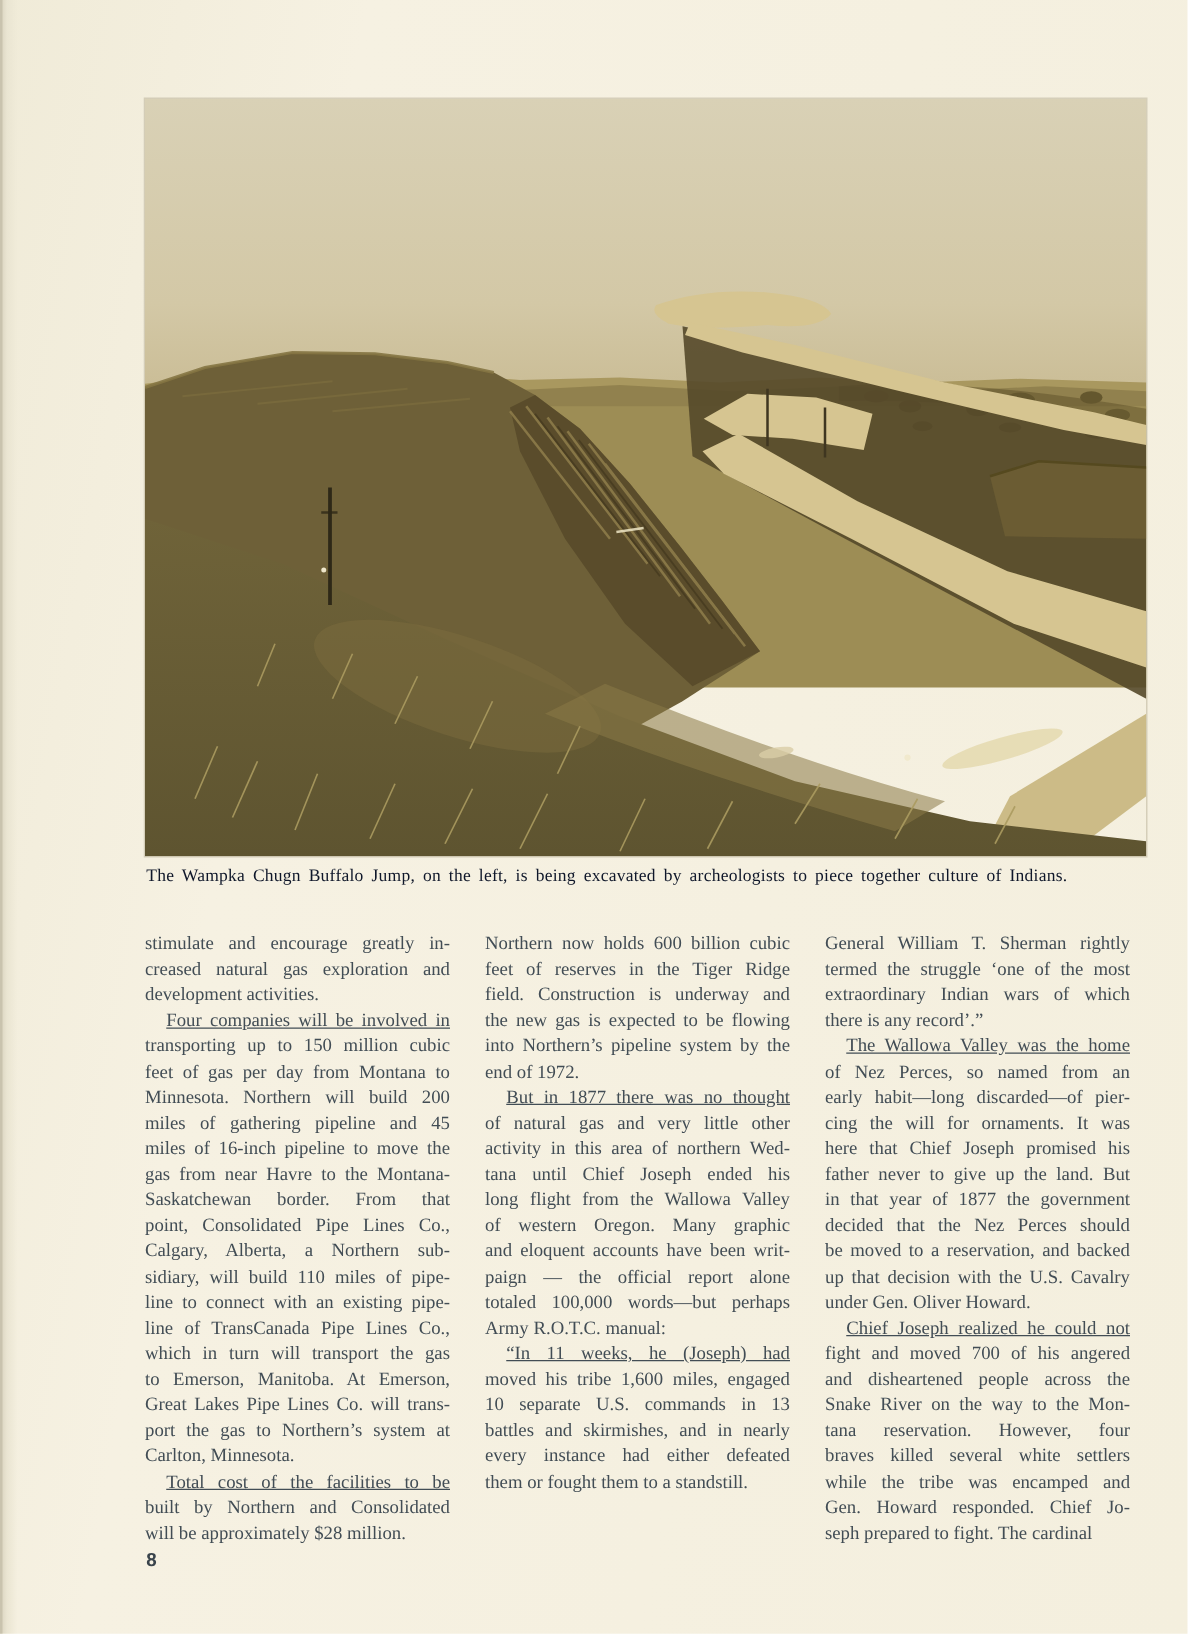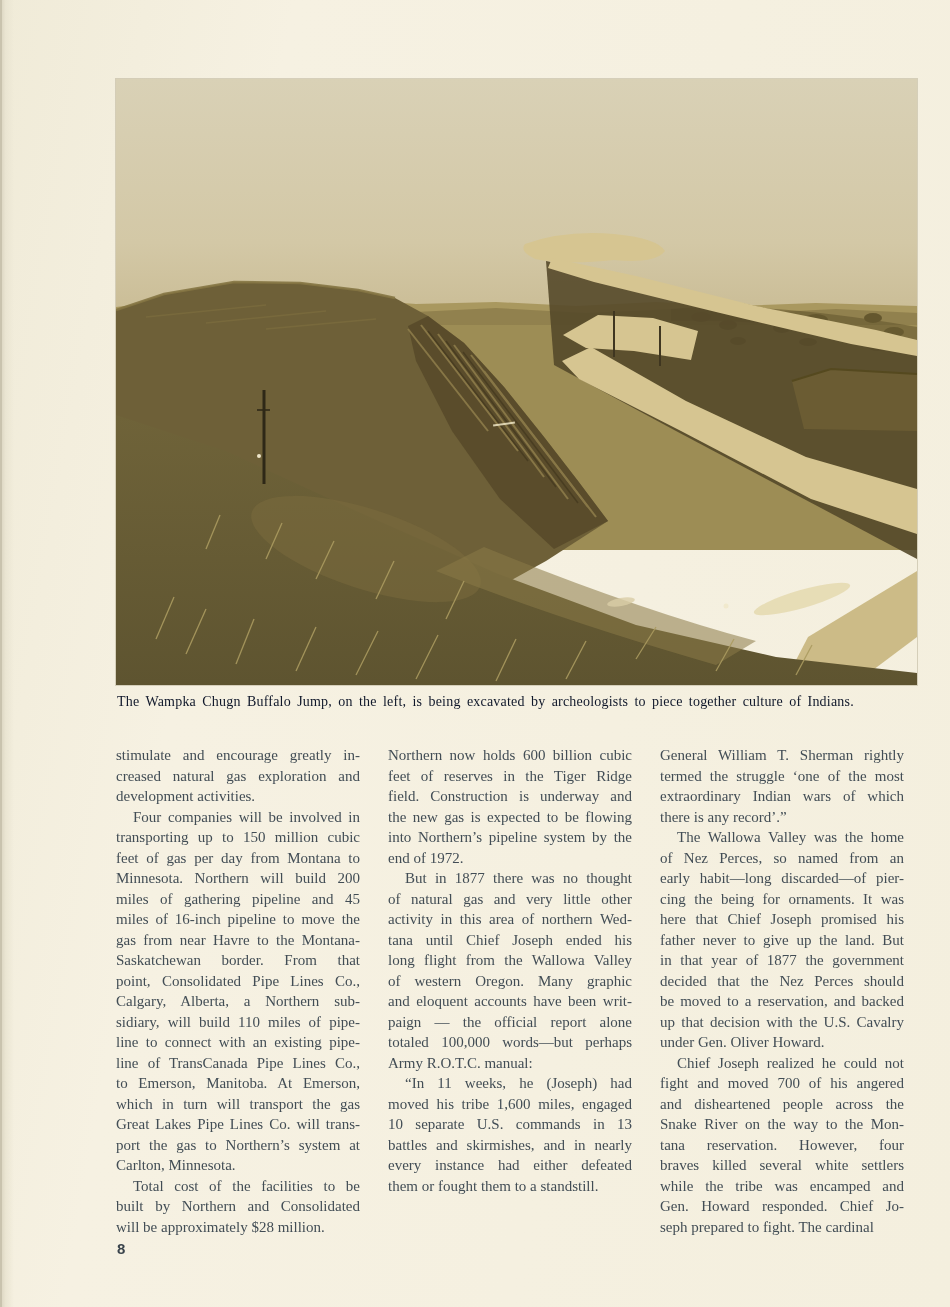--- a/index.html
+++ b/index.html
@@ -24,21 +24,21 @@
     color:#0f172a;letter-spacing:.2px;word-spacing:2.6px;
   }
   .columns{
     position:absolute;left:116px;top:745px;width:800px;
     display:flex;gap:28px;
   }
   .col{width:244px;font-size:15px;line-height:20.5px;color:#424d55;}
   .para{margin:0;}
   .line{text-align:justify;text-align-last:justify;white-space:nowrap;}
   .line.last{text-align-last:left;}
-  .line.indent{text-indent:17px;}
+  .line.indent{text-indent:17px;text-decoration:underline;}
   .page-number{
     position:absolute;left:117px;top:1240px;
     font-family:"Liberation Sans","DejaVu Sans",sans-serif;
     font-size:15px;font-weight:600;color:#39434b;letter-spacing:.3px;
   }
 </style>
 </head>
 <body>
 
 <div class="edge-left"></div>
@@ -179,22 +179,22 @@
         <div class="line">Minnesota. Northern will build 200</div>
         <div class="line">miles of gathering pipeline and 45</div>
         <div class="line">miles of 16-inch pipeline to move the</div>
         <div class="line">gas from near Havre to the Montana-</div>
         <div class="line">Saskatchewan border. From that</div>
         <div class="line">point, Consolidated Pipe Lines Co.,</div>
         <div class="line">Calgary, Alberta, a Northern sub-</div>
         <div class="line">sidiary, will build 110 miles of pipe-</div>
         <div class="line">line to connect with an existing pipe-</div>
         <div class="line">line of TransCanada Pipe Lines Co.,</div>
+        <div class="line">which in turn will transport the gas</div>
         <div class="line">to Emerson, Manitoba. At Emerson,</div>
-        <div class="line">which in turn will transport the gas</div>
         <div class="line">Great Lakes Pipe Lines Co. will trans-</div>
         <div class="line">port the gas to Northern’s system at</div>
         <div class="line last">Carlton, Minnesota.</div>
       </div>
       <div class="para">
         <div class="line indent">Total cost of the facilities to be</div>
         <div class="line">built by Northern and Consolidated</div>
         <div class="line last">will be approximately $28 million.</div>
       </div>
     </div>
@@ -232,21 +232,21 @@
       <div class="para">
         <div class="line">General William T. Sherman rightly</div>
         <div class="line">termed the struggle ‘one of the most</div>
         <div class="line">extraordinary Indian wars of which</div>
         <div class="line last">there is any record’.”</div>
       </div>
       <div class="para">
         <div class="line indent">The Wallowa Valley was the home</div>
         <div class="line">of Nez Perces, so named from an</div>
         <div class="line">early habit—long discarded—of pier-</div>
-        <div class="line">cing the being for ornaments. It was</div>
+        <div class="line">cing the will for ornaments. It was</div>
         <div class="line">here that Chief Joseph promised his</div>
         <div class="line">father never to give up the land. But</div>
         <div class="line">in that year of 1877 the government</div>
         <div class="line">decided that the Nez Perces should</div>
         <div class="line">be moved to a reservation, and backed</div>
         <div class="line">up that decision with the U.S. Cavalry</div>
         <div class="line last">under Gen. Oliver Howard.</div>
       </div>
       <div class="para">
         <div class="line indent">Chief Joseph realized he could not</div>

